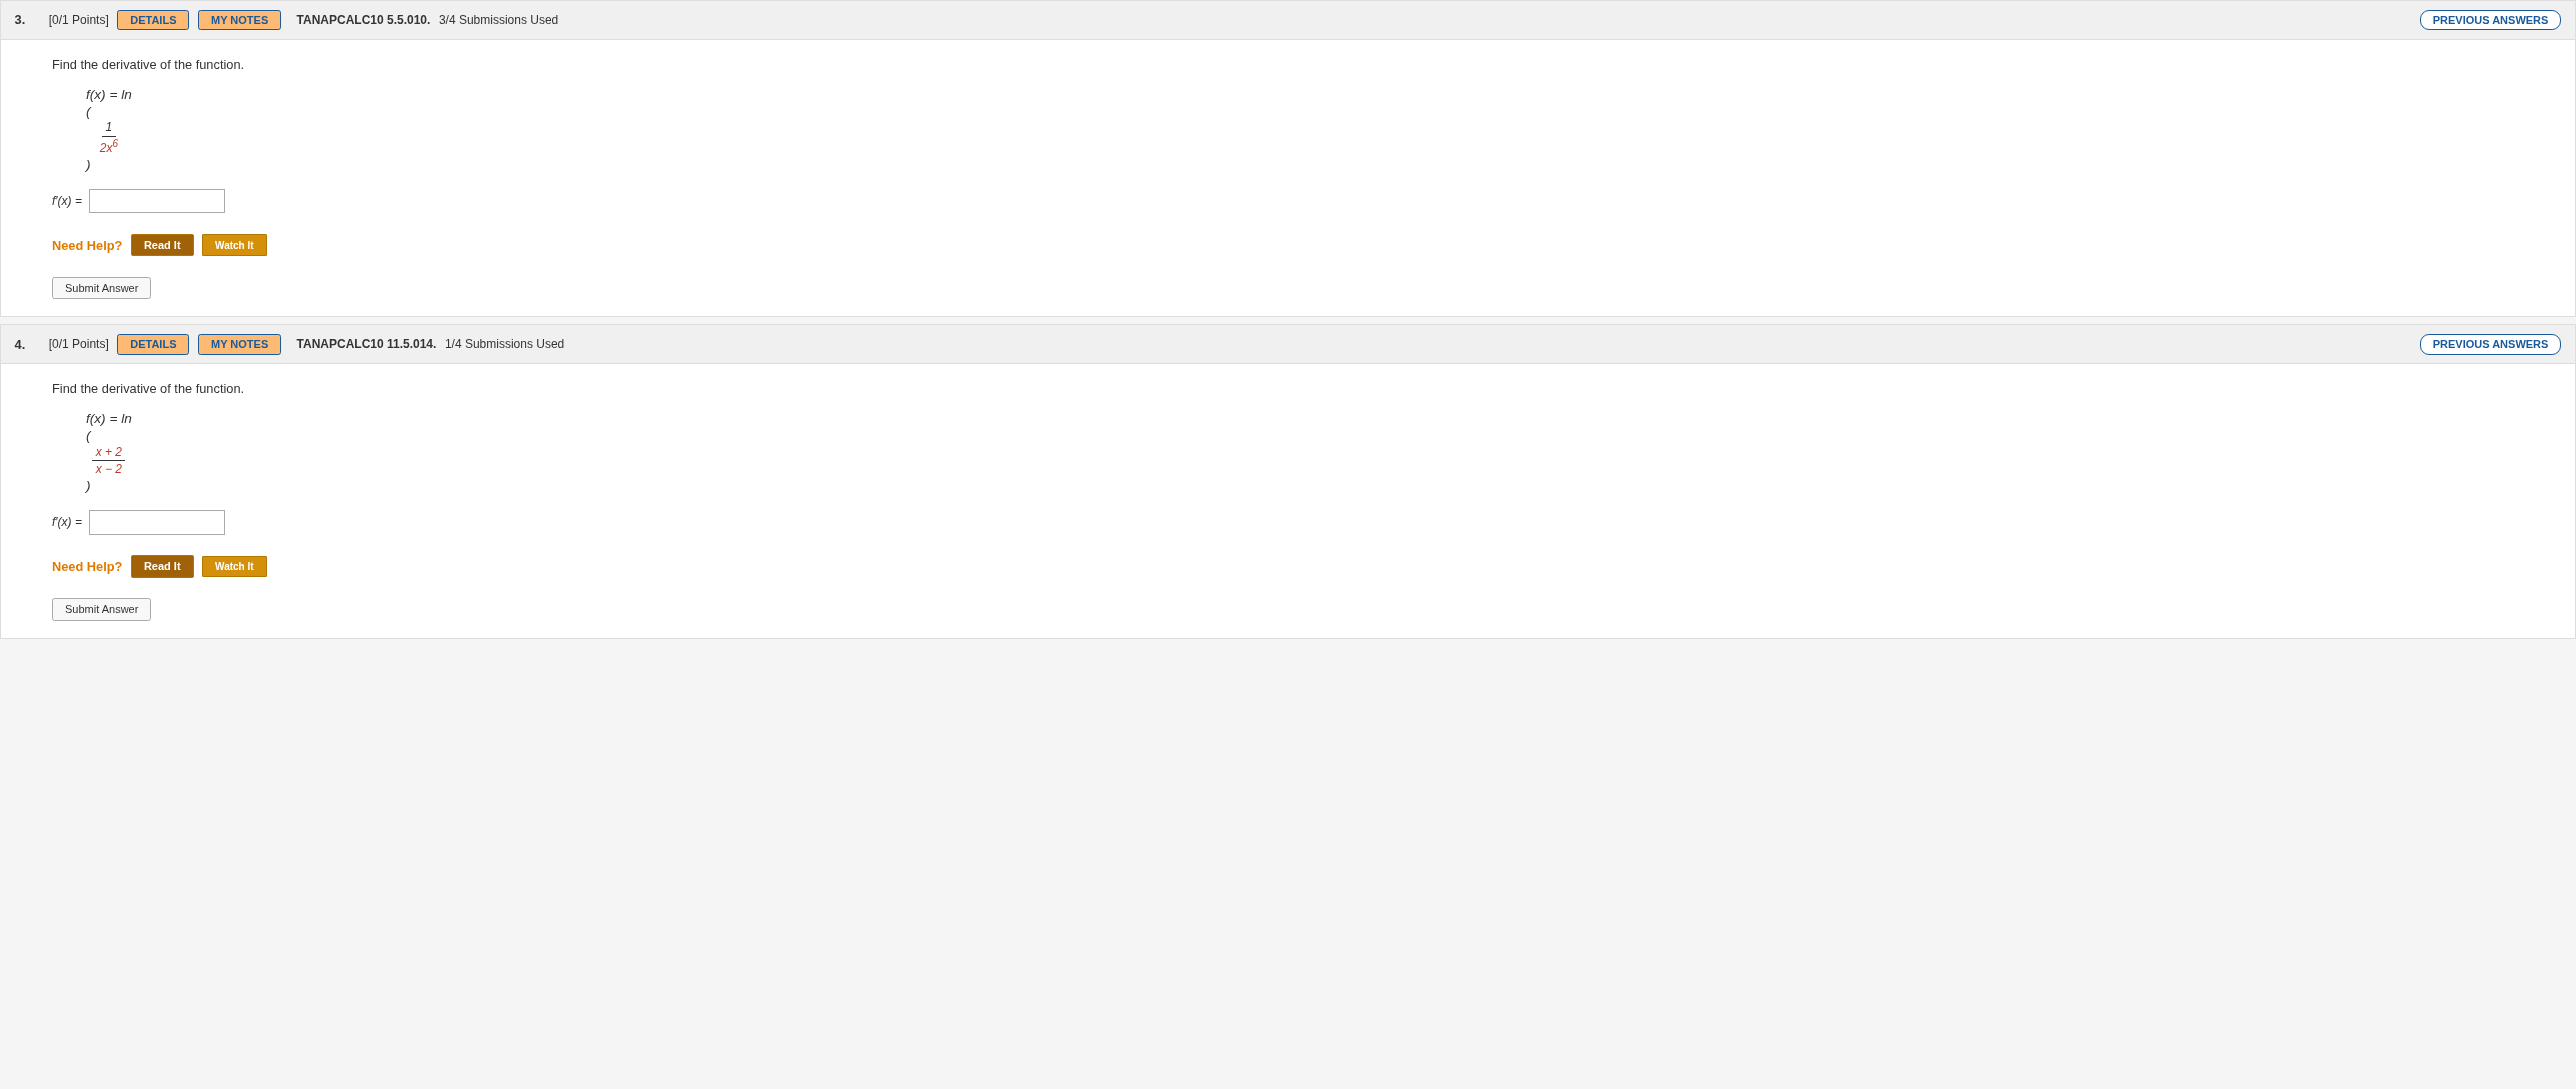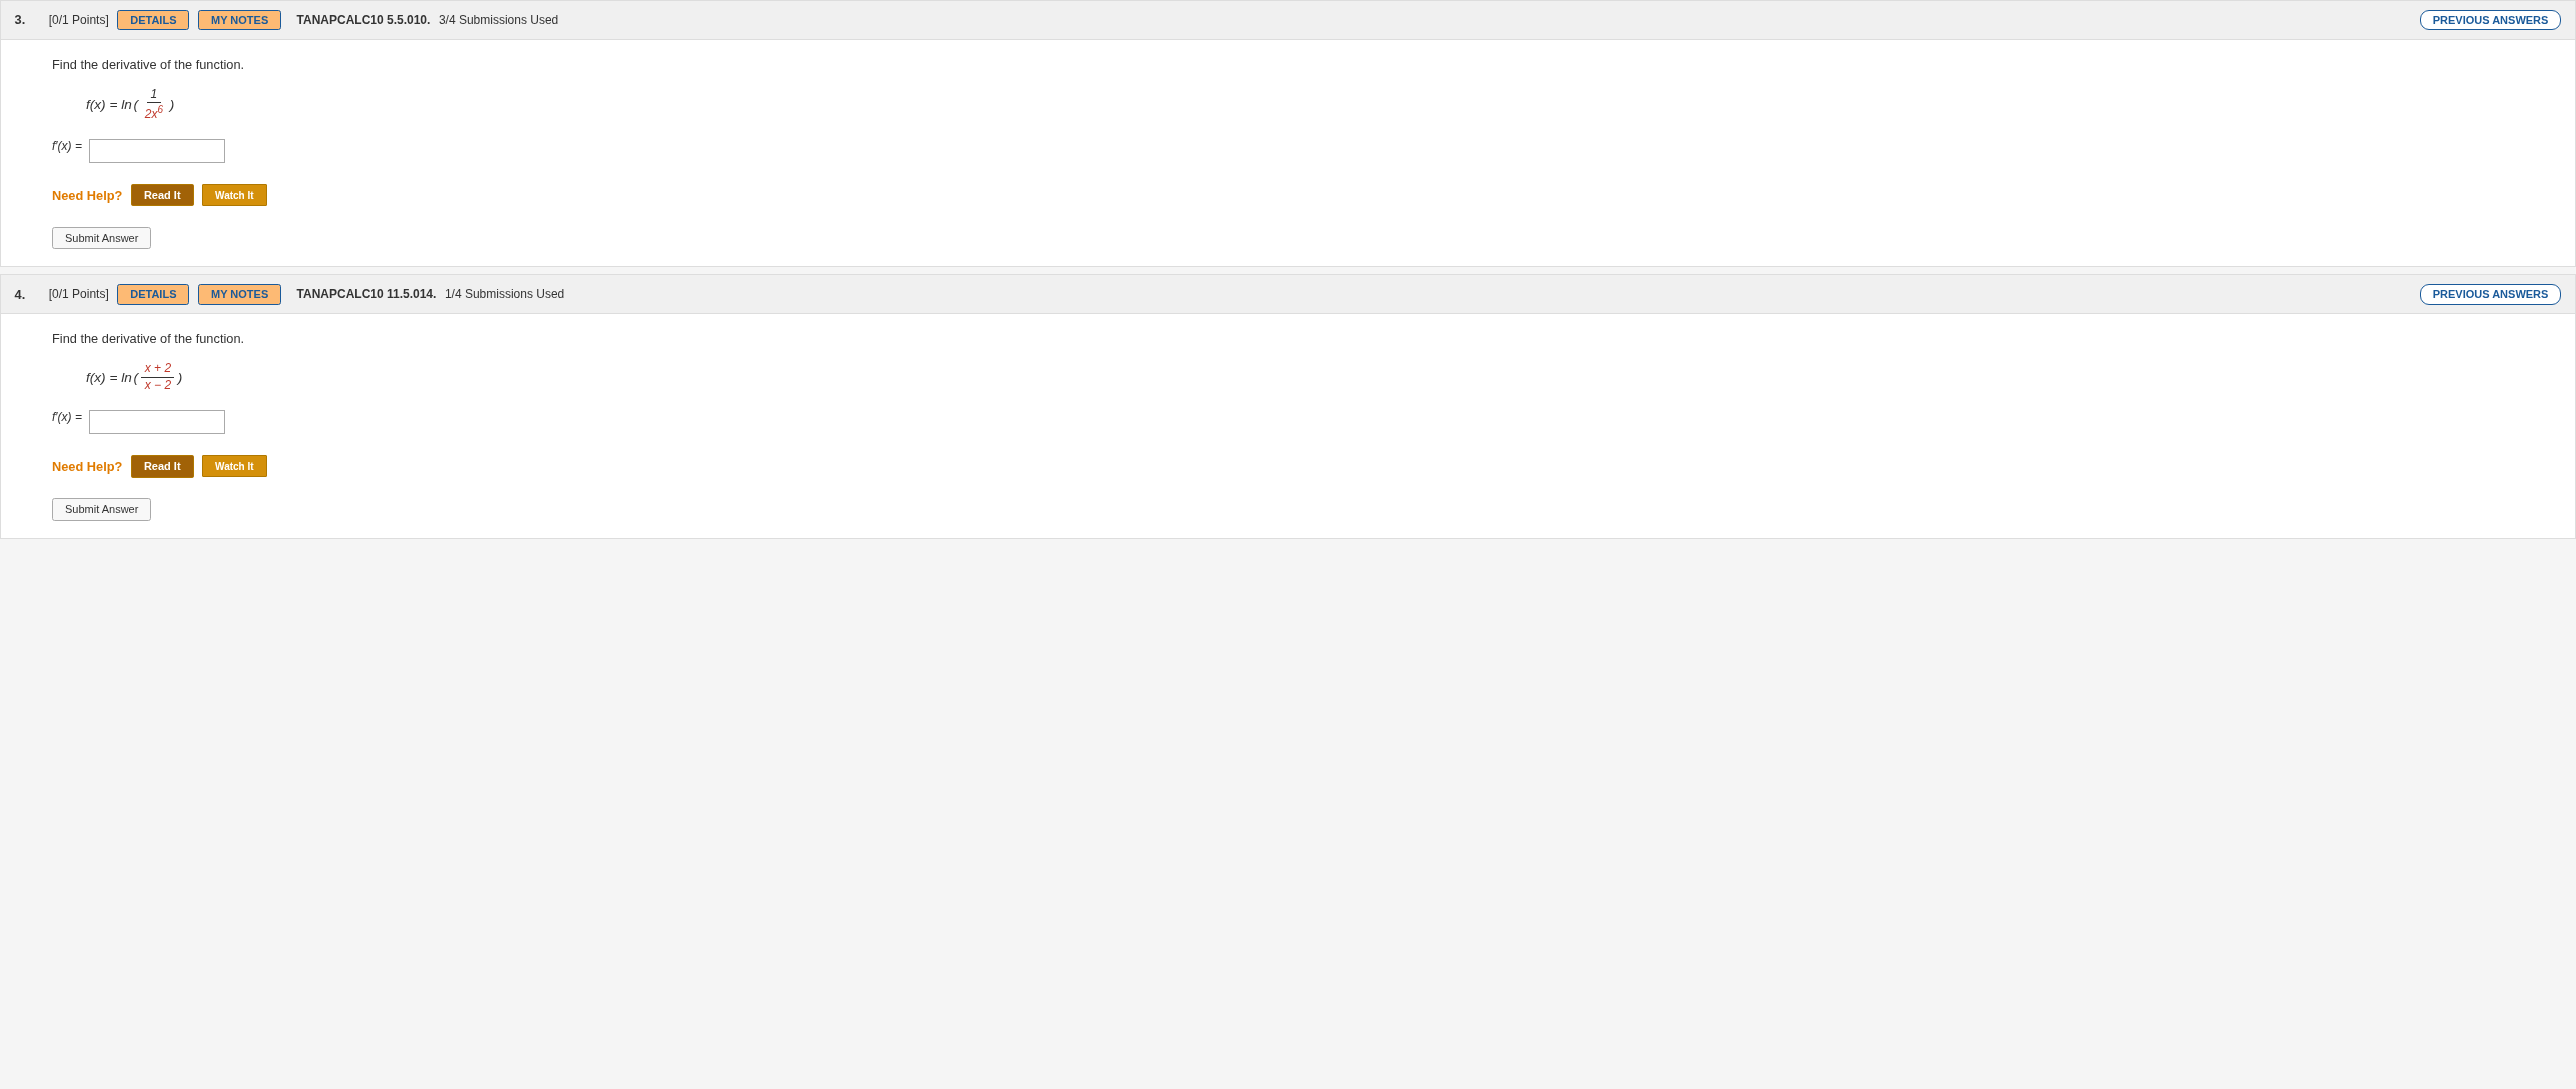--- a/index.html
+++ b/index.html
@@ -73,23 +73,23 @@
       margin-bottom: 15.3px;
     }
     .math-display {
       font-size: 13.6px;
       margin-bottom: 17px;
       padding-left: 34px;
       font-style: italic;
     }
     .math-function {
       display: inline-flex;
-      align-items: center;
       gap: 1.7px;
       font-style: italic;
+      flex-direction: column;
     }
     .fraction {
       display: inline-flex;
       flex-direction: column;
       align-items: center;
       vertical-align: middle;
       margin: 0 1.7px;
     }
     .fraction-num {
       border-bottom: 1.3px solid #333;
@@ -98,20 +98,21 @@
       line-height: 1.2;
     }
     .fraction-den {
       padding: 0.9px 3.4px 0 3.4px;
       font-size: 12px;
       color: #c0392b;
       line-height: 1.2;
     }
     .answer-row {
       display: flex;
+      align-items: center;
       gap: 6.8px;
       margin-bottom: 20.5px;
       font-style: italic;
     }
     .answer-input {
       border: 0.9px solid #aaa;
       padding: 4.3px 6.8px;
       font-size: 12px;
       width: 136px;
       background: #fff;

